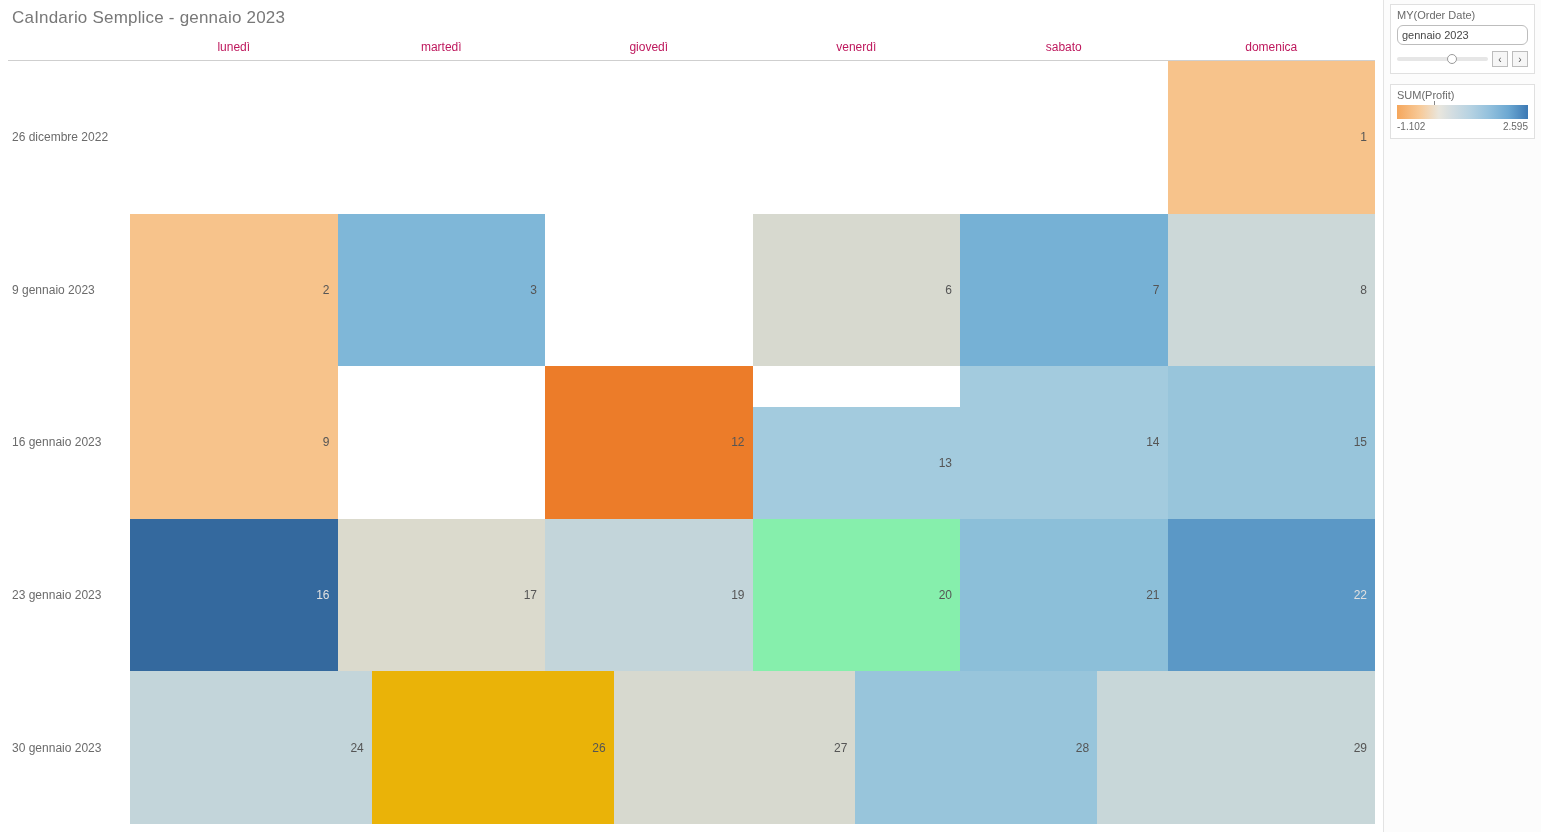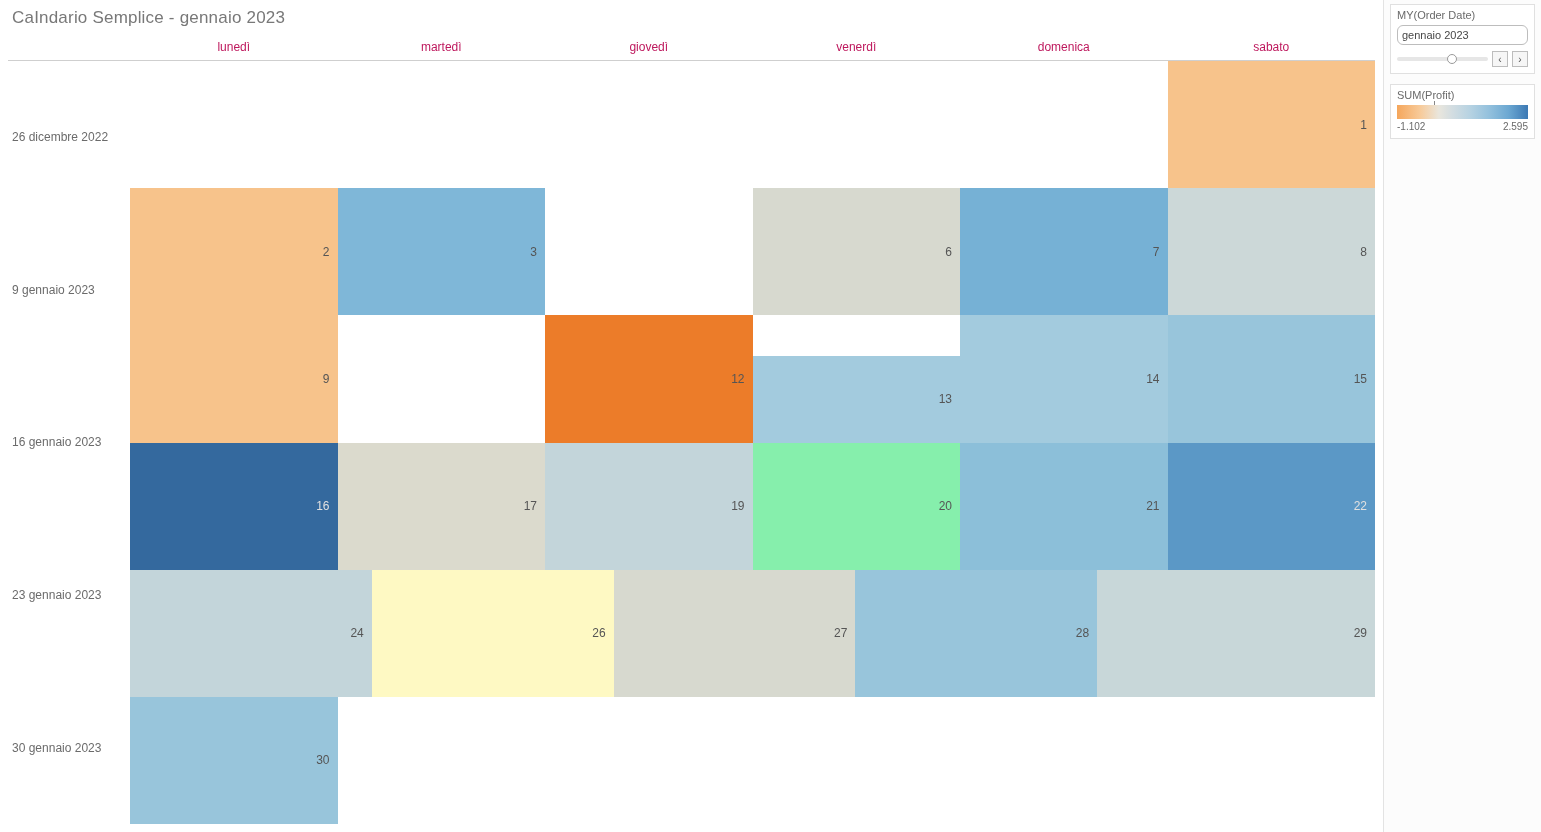--- a/index.html
+++ b/index.html
@@ -185,22 +185,22 @@
   <div class="main">
     <div class="title">CaIndario Semplice - gennaio 2023</div>
 
     <div class="header-row">
       <div class="row-header-spacer"></div>
 
     <div class="col-header">lunedì</div>
         <div class="col-header">martedì</div>
         <div class="col-header">giovedì</div>
         <div class="col-header">venerdì</div>
+        <div class="col-header">sabato</div>
         <div class="col-header">domenica</div>
-        <div class="col-header">sabato</div>
       </div>
 
     <div class="grid-wrap">
       <div class="row-headers">
 
       <div class="row-header">26 dicembre 2022</div>
           <div class="row-header">9 gennaio 2023</div>
           <div class="row-header">16 gennaio 2023</div>
           <div class="row-header">23 gennaio 2023</div>
           <div class="row-header">30 gennaio 2023</div>
@@ -234,32 +234,24 @@
           <div class="week-row">
             <div class="cell dark-text-on-dark" style="background: rgb(52, 105, 158);">16</div>
             <div class="cell" style="background: rgb(219, 218, 205);">17</div>
             <div class="cell" style="background: rgb(195, 213, 218);">19</div>
             <div class="cell" style="background: #86efac;">20</div>
             <div class="cell" style="background: rgb(140, 191, 217);">21</div>
             <div class="cell dark-text-on-dark" style="background: rgb(91, 152, 198);">22</div>
           </div>
           <div class="week-row">
             <div class="cell" style="background: rgb(195, 213, 218);">24</div>
-            <div class="cell" style="background: #fef9c3;">26</div>
+            <div class="cell" style="background: #eab308;">26</div>
             <div class="cell" style="background: rgb(215, 217, 207);">27</div>
             <div class="cell" style="background: rgb(152, 197, 219);">28</div>
             <div class="cell" style="background: rgb(200, 215, 217); padding-left: 36px;">29</div>
-          </div>
-          <div class="week-row">
-            <div class="cell" style="background: rgb(152, 197, 219);">30</div>
-            <div class="cell"></div>
-            <div class="cell"></div>
-            <div class="cell"></div>
-            <div class="cell"></div>
-            <div class="cell"></div>
           </div>
         </div>
     </div>
   </div>
 
   <div class="side">
 
     <div class="side-card">
       <div class="side-card-title">MY(Order Date)</div>
       <div class="combo">

